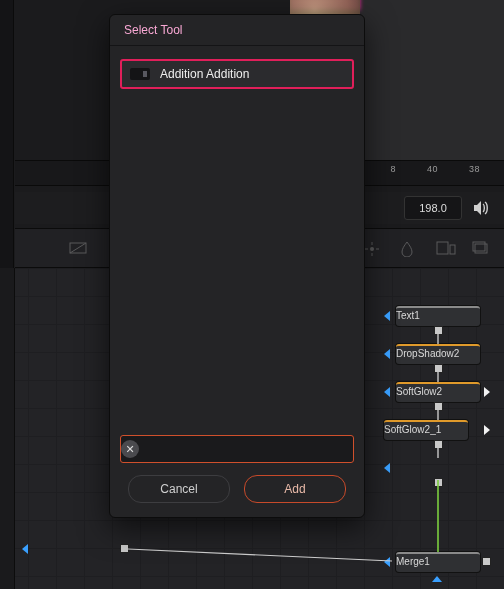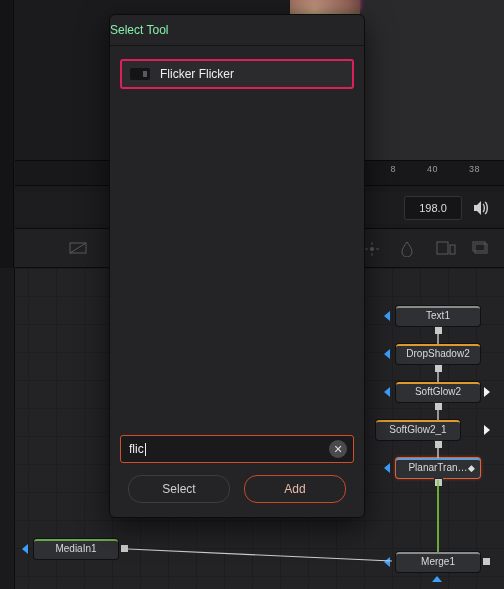--- a/index.html
+++ b/index.html
@@ -21,34 +21,34 @@
   .spk-icon svg{display:block}
   
   .toolbar{position:absolute;left:15px;right:0;top:228px;height:38px;background:#212124;border-top:1px solid #0b0b0b;border-bottom:1px solid #0b0b0b;display:flex;align-items:center;padding-left:54px;gap:22px}
   .tb-ico{width:18px;height:14px;opacity:.55}
   .tb-right{margin-left:auto;display:flex;gap:18px;padding-right:14px}
   
   .flow{position:absolute;left:0;right:0;top:268px;bottom:0;background:#232326}
   .flow-grid{position:absolute;inset:0;background-image:linear-gradient(#1e1e21 1px,transparent 1px),linear-gradient(90deg,#1e1e21 1px,transparent 1px);background-size:28px 28px}
   .flow-left-col{position:absolute;left:0;top:0;bottom:0;width:14px;background:#1a1a1c;border-right:1px solid #0c0c0c}
   
-  .node{position:absolute;width:84px;height:18px;border-radius:3px;background:#2f3033;border-top:2px solid #888;color:#d9d9d9;font-size:10px;text-align:center;line-height:15px;box-shadow:0 0 0 1px #111}
+  .node{position:absolute;width:84px;height:18px;border-radius:3px;background:#2f3033;border-top:2px solid #888;color:#d9d9d9;font-size:10px;text-align:left;line-height:15px;box-shadow:0 0 0 1px #111}
   .node.orange{border-top-color:#e09a2b}
   .node.blue{border-top-color:#5aa0d6}
   .node.green{border-top-color:#6aa84f}
   .node.grey{border-top-color:#8a8a8a}
   .node.sel{box-shadow:0 0 0 1px #e0623b,0 0 4px rgba(224,98,59,.6)}
   .tri{position:absolute;width:0;height:0;border-top:5px solid transparent;border-bottom:5px solid transparent}
   .tri.l{border-right:6px solid #3aa0ff}
   .tri.r{border-left:6px solid #f2f2f2}
   .port{position:absolute;width:7px;height:7px;background:#c9c9c9;border:1px solid #222}
   .wire{position:absolute;pointer-events:none}
   
   .dialog{position:absolute;left:109px;top:14px;width:254px;height:502px;background:#242426;border:1px solid #0c0c0c;border-radius:6px;box-shadow:0 10px 30px rgba(0,0,0,.6);display:flex;flex-direction:column}
-  .dlg-title{height:30px;line-height:30px;font-size:12px;color:#86efac;border-bottom:1px solid #141416}
+  .dlg-title{height:30px;line-height:30px;padding-left:14px;font-size:12px;color:#f9a8d4;border-bottom:1px solid #141416}
   .result-row{margin:13px 10px 0 10px;height:26px;border:2px solid #e01f5a;border-radius:3px;display:flex;align-items:center;padding-left:8px;background:#2b2b2e}
   .result-ico{width:20px;height:12px;background:#141416;border-radius:2px;margin-right:10px;position:relative}
   .result-ico::after{content:"";position:absolute;right:3px;top:3px;width:4px;height:6px;background:#585860}
   .result-label{font-size:12px;color:#eee}
   .dlg-spacer{flex:1}
   .search-wrap{margin:0 10px 12px 10px;height:26px;border:1px solid #d0502c;border-radius:3px;display:flex;align-items:center;background:#1a1a1c}
   .search-input{flex:1;background:transparent;border:0;outline:0;color:#eee;font-size:12px;padding-left:8px}
   .clear-btn{width:18px;height:18px;margin-right:6px;border-radius:50%;background:#4a4a4e;color:#ddd;font-size:11px;line-height:18px;text-align:center;cursor:pointer}
   .dlg-btn-row{display:flex;gap:14px;justify-content:center;padding-bottom:14px}
   .dlg-btn{width:100px;height:26px;border-radius:13px;border:1px solid #3d3d40;background:#242426;color:#cfcfcf;font-size:12px;display:flex;align-items:center;justify-content:center;cursor:pointer}
@@ -132,33 +132,28 @@
     <span class="tri l" style="left:384px;top:81px"></span>
     <div class="node orange" style="left:396px;top:76px">DropShadow2</div>
     <div class="port" style="left:434px;top:96px"></div>
 
     <span class="tri l" style="left:384px;top:119px"></span>
     <div class="node orange" style="left:396px;top:114px">SoftGlow2</div>
     <span class="tri r" style="left:484px;top:119px"></span>
     <div class="port" style="left:434px;top:134px"></div>
 
     <span class="tri l" style="left:384px;top:157px"></span>
-    <div class="node orange" style="left:376px;top:152px">SoftGlow2_1</div>
+    <div class="node orange" style="left:384px;top:152px">SoftGlow2_1</div>
     <span class="tri r" style="left:484px;top:157px"></span>
     <div class="port" style="left:434px;top:172px"></div>
 
     <span class="tri l" style="left:384px;top:195px"></span>
-    <div class="node blue sel" style="left:396px;top:190px">
-      <span>PlanarTran…</span>
-      <span style="position:absolute;right:5px;top:1px;font-size:9px;color:#ddd">◆</span>
-    </div>
     <div class="port" style="left:434px;top:210px"></div>
 
     <span class="tri l" style="left:22px;top:276px"></span>
-    <div class="node green" style="left:34px;top:271px">MediaIn1</div>
     <div class="port" style="left:120px;top:276px"></div>
 
     <span class="tri l" style="left:384px;top:289px"></span>
     <div class="node grey" style="left:396px;top:284px">Merge1</div>
     <div class="port" style="left:482px;top:289px"></div>
     <span class="tri l" style="left:434px;top:306px;transform:rotate(90deg);border-right-color:#3aa0ff"></span>
 
     <svg class="wire" style="left:0;top:0" width="504" height="330">
 
       <line x1="438" y1="60" x2="438" y2="76" stroke="#c9c9c9" stroke-width="1.4"></line>
@@ -171,27 +166,26 @@
       <polyline points="128,281 392,293" fill="none" stroke="#cfcfcf" stroke-width="1.2"></polyline>
     </svg>
   </div>
 </div>
 
 <div class="dialog">
   <div class="dlg-title">Select Tool</div>
 
   <div class="result-row">
     <span class="result-ico"></span>
-    <span class="result-label">Flicker Flicker</span>
+    <span class="result-label">Addition Addition</span>
   </div>
 
   <div class="dlg-spacer"></div>
 
   <div class="search-wrap">
-    <span class="search-input"><span>flic</span><span class="caret"></span></span>
     <span class="clear-btn">✕</span>
   </div>
 
   <div class="dlg-btn-row">
-    <div class="dlg-btn">Select</div>
+    <div class="dlg-btn">Cancel</div>
     <div class="dlg-btn primary">Add</div>
   </div>
 </div>
 
 </body></html>

